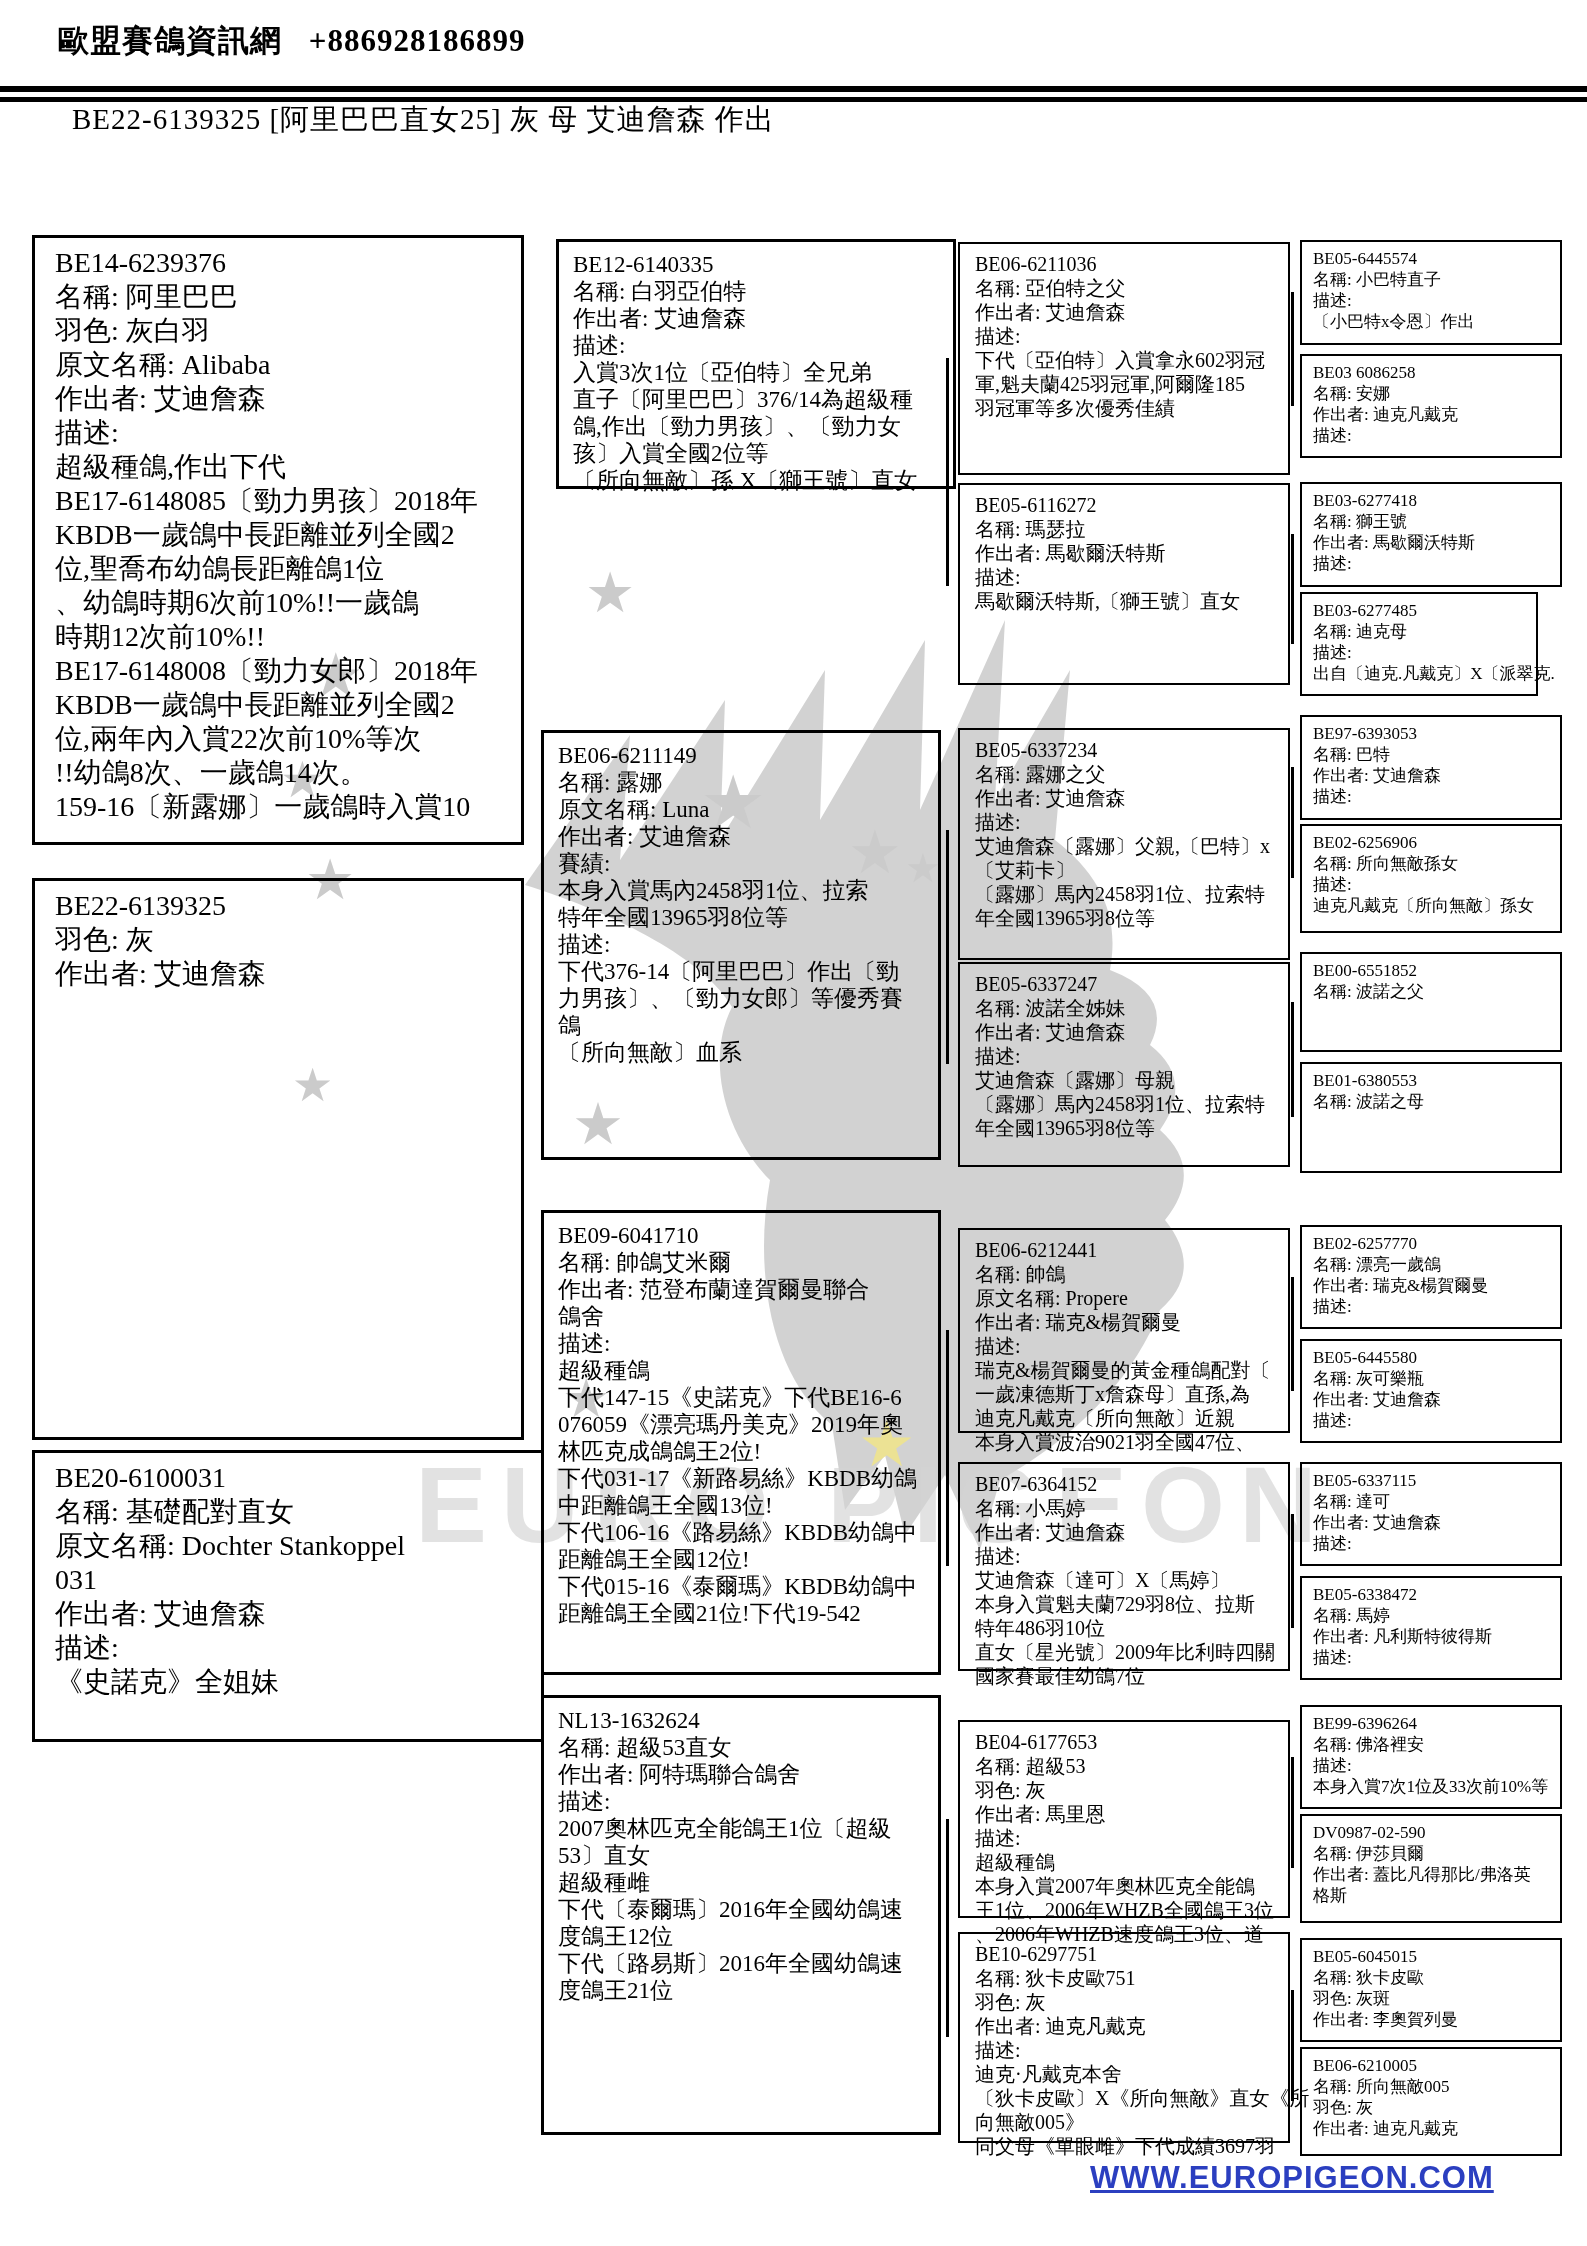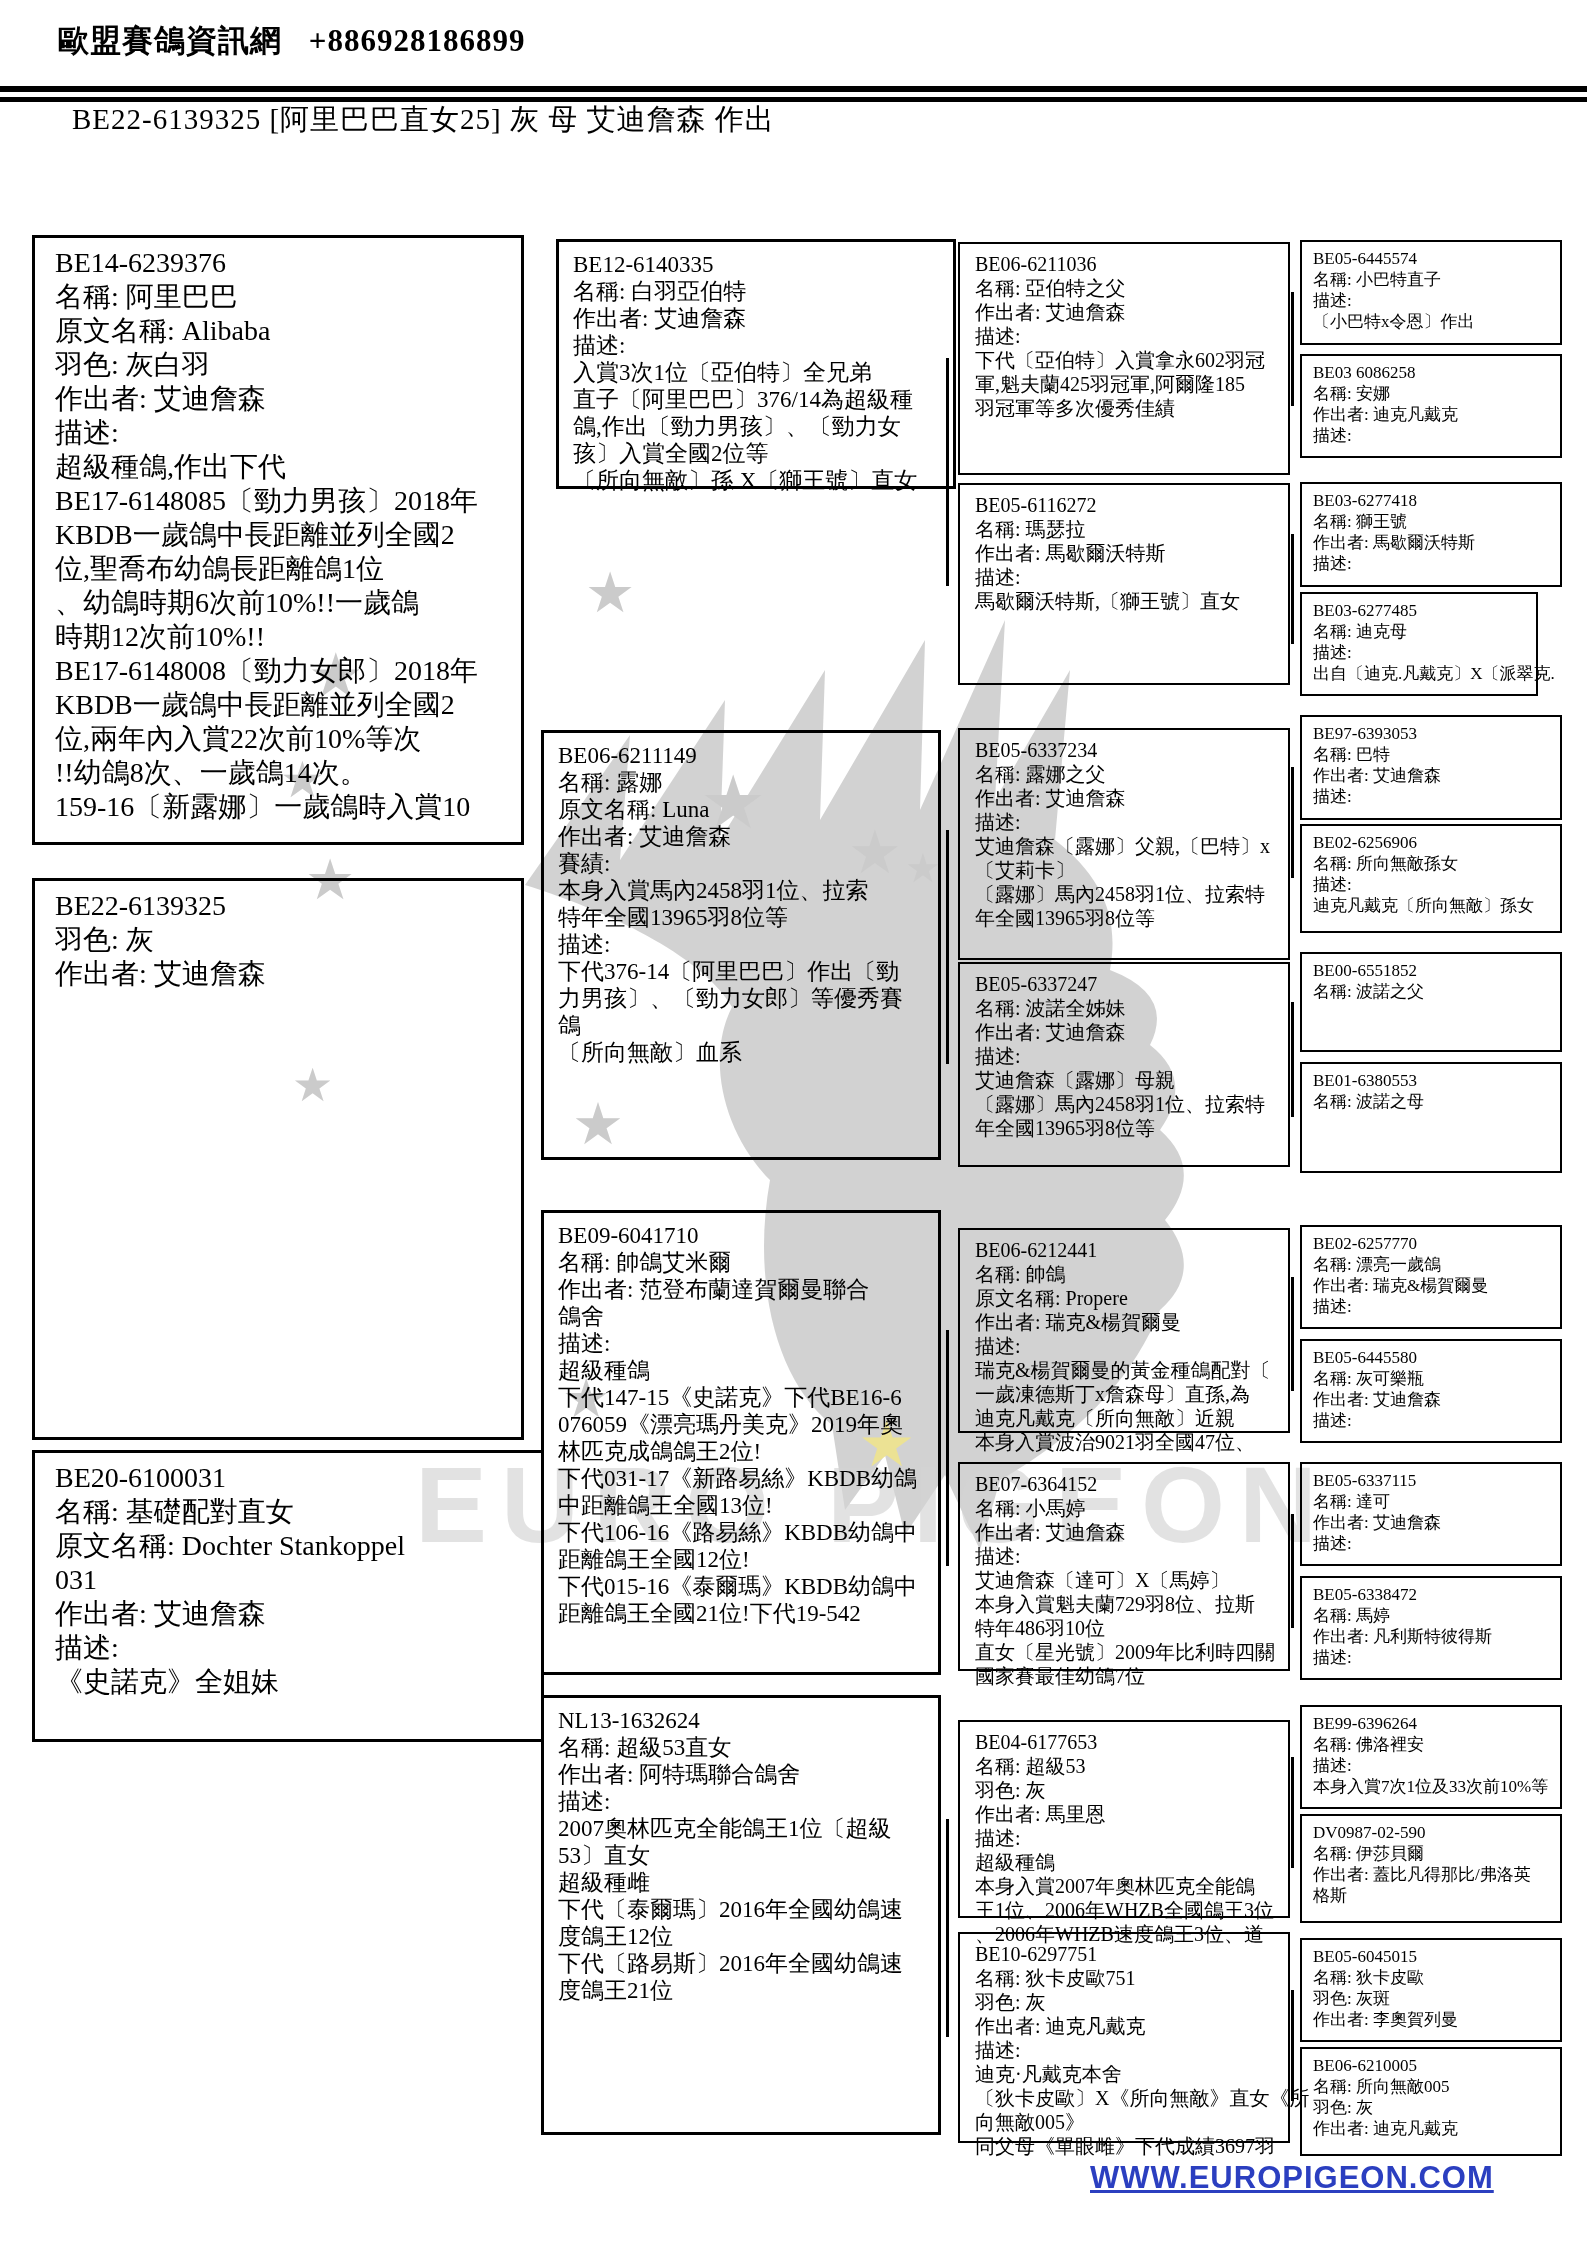--- a/index.html
+++ b/index.html
@@ -78,22 +78,22 @@
   <div class="vline" style="left:1291px;top:767px;height:111px;"></div>
   <div class="vline" style="left:1291px;top:1002px;height:115px;"></div>
   <div class="vline" style="left:1291px;top:1277px;height:114px;"></div>
   <div class="vline" style="left:1291px;top:1514px;height:114px;"></div>
   <div class="vline" style="left:1291px;top:1757px;height:111px;"></div>
   <div class="vline" style="left:1291px;top:1990px;height:111px;"></div>
 
   <div class="pbox gen1" style="left:32px;top:235px;width:492px;height:610px;">
       <div class="line">BE14-6239376</div>
       <div class="line">名稱: 阿里巴巴</div>
+      <div class="line">羽色: 灰白羽</div>
       <div class="line">原文名稱: Alibaba</div>
-      <div class="line">羽色: 灰白羽</div>
       <div class="line">作出者: 艾迪詹森</div>
       <div class="line">描述:</div>
       <div class="line">超級種鴿,作出下代</div>
       <div class="line">BE17-6148085〔勁力男孩〕2018年</div>
       <div class="line">KBDB一歲鴿中長距離並列全國2</div>
       <div class="line">位,聖喬布幼鴿長距離鴿1位</div>
       <div class="line">、幼鴿時期6次前10%!!一歲鴿</div>
       <div class="line">時期12次前10%!!</div>
       <div class="line">BE17-6148008〔勁力女郎〕2018年</div>
       <div class="line">KBDB一歲鴿中長距離並列全國2</div>

